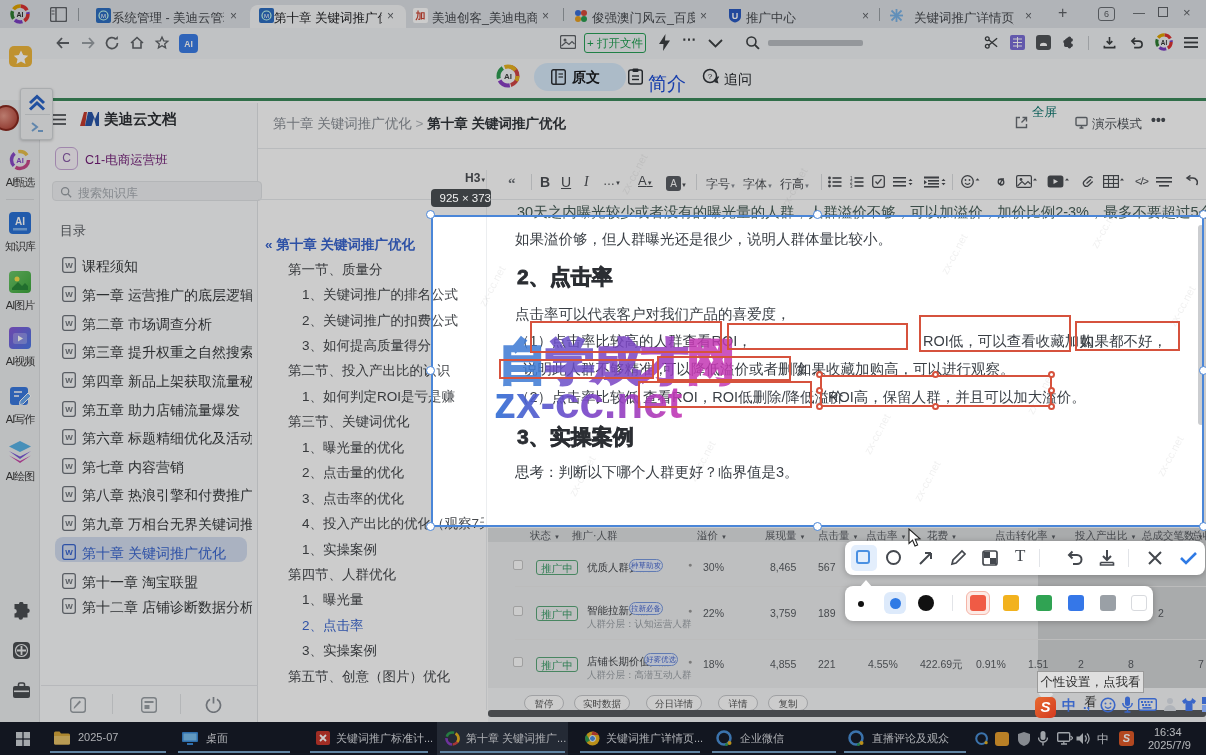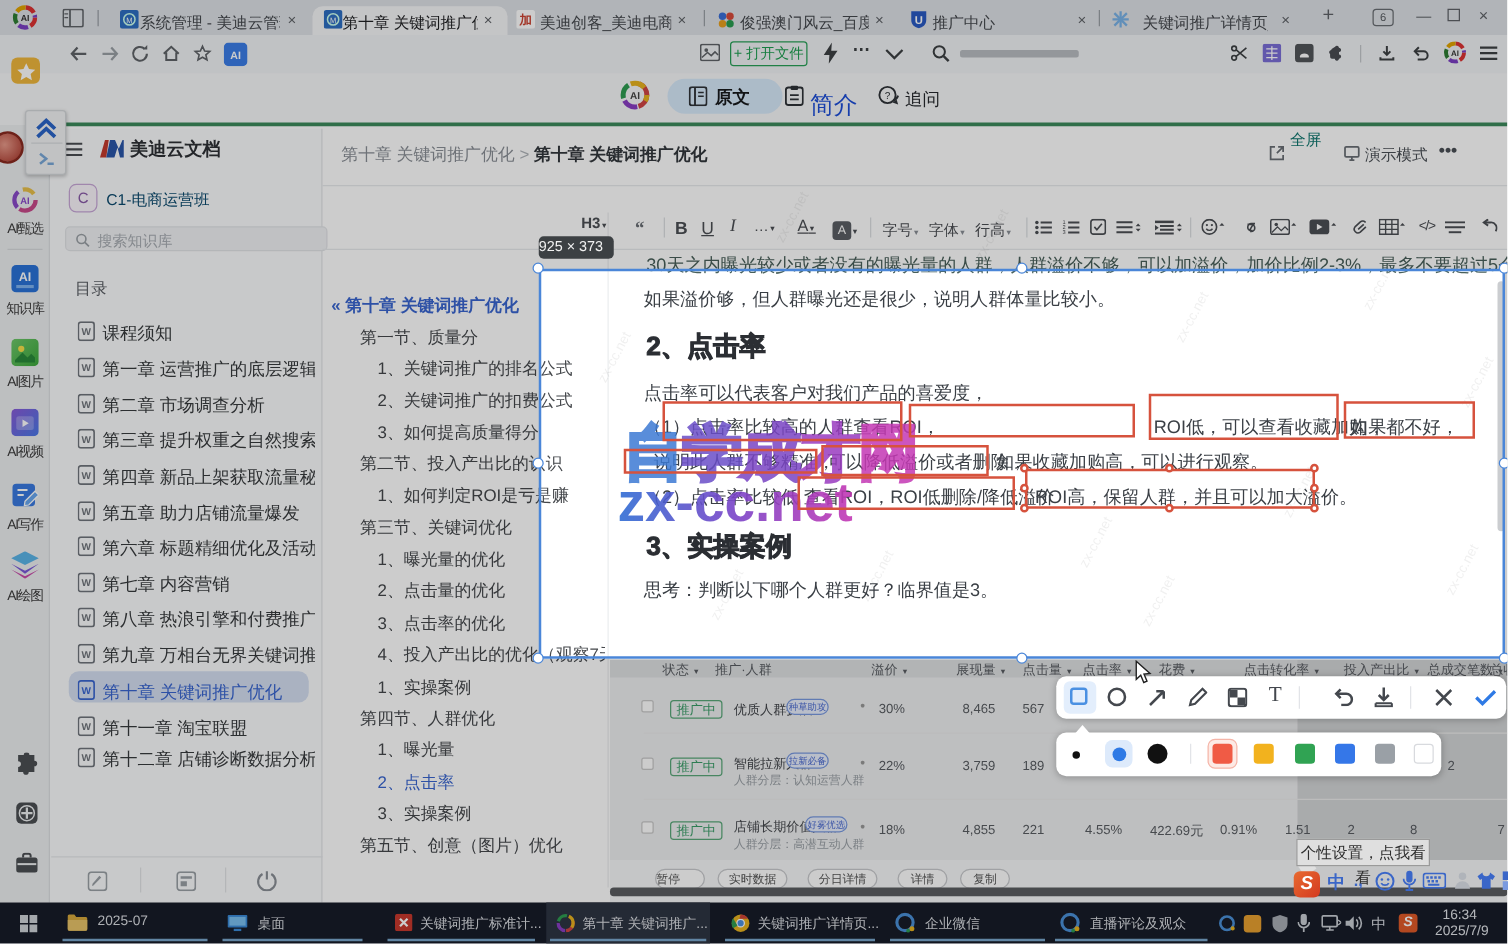--- a/index.html
+++ b/index.html
@@ -32,21 +32,21 @@
 .redrect{position:absolute;border:2px solid #d6523d;z-index:60;}
 .hdl{position:absolute;width:7px;height:7px;border:2px solid #d6523d;background:#fff;border-radius:50%;z-index:62;}
 .bhdl{position:absolute;width:9px;height:9px;border:1.5px solid #4a86d8;background:#fff;border-radius:50%;z-index:56;}
 .wm{position:absolute;color:rgba(60,60,60,0.08);font-size:11px;transform:rotate(-62deg);z-index:5;white-space:nowrap;}
 
 .tbi{position:absolute;color:#4c4f54;font-size:13px;white-space:nowrap;}
 
 .tcell{position:absolute;font-size:10.5px;color:#595d62;white-space:nowrap;}
 
 #dim{left:431px;top:215px;width:773px;height:312px;border:2px solid #4a86d8;box-shadow:0 0 0 2000px rgba(0,0,0,0.20);z-index:50;}
-#sizelbl{left:431px;top:189px;width:60px;height:18px;background:#3c4043;color:#f1f1f1;font-size:11.5px;text-align:left;line-height:18px;border-radius:4px;z-index:65;}
+#sizelbl{left:431px;top:189px;width:60px;height:18px;background:#3c4043;color:#f1f1f1;font-size:11.5px;text-align:right;line-height:18px;border-radius:4px;z-index:65;}
 #anntb{left:845px;top:541px;width:360px;height:34px;background:#fff;border-radius:8px;box-shadow:0 1px 6px rgba(0,0,0,0.25);z-index:70;}
 #colbar{left:845px;top:586px;width:308px;height:35px;background:#fff;border-radius:8px;box-shadow:0 1px 6px rgba(0,0,0,0.25);z-index:70;}
 #tooltip{left:1037px;top:671px;width:107px;height:22px;background:#dfdfdf;border:1px solid #9a9a9a;color:#2d2d2d;font-size:12.5px;text-align:center;line-height:20px;z-index:70;}
 #sogou{left:1030px;top:695px;width:176px;height:22px;z-index:70;}
 
 #taskbar{left:0;top:722px;width:1206px;height:33px;background:#171c28;z-index:40;}
 .tbtxt{position:absolute;top:9px;font-size:11px;color:#dadde2;white-space:nowrap;}
 .tbul{position:absolute;top:29px;height:2px;background:#7aa7cc;}
 </style></head>
 <body>
@@ -355,21 +355,21 @@
           <line x1="0" y1="6.5" x2="15" y2="6.5"></line>
           <line x1="0" y1="11" x2="15" y2="11"></line>
         </g>
       </svg>
  <svg class="ic" style="left:39px;top:7px" width="21" height="18" viewBox="0 0 21 18">
         <path d="M1 16 L5 2 h3 L6 16 Z" fill="#c43a2e"></path>
         <path d="M6 16 L9 2 h4 l3 7 3-7 h1 v14 h-3 L15 8 l-2.5 8 Z" fill="#2a55a8"></path>
       </svg>
  <div class="ic" style="left:64px;top:7px;font-size:14.5px;color:#2d3035;font-weight:bold">美迪云文档</div>
  <div class="ic" style="left:15px;top:44px;width:23px;height:23px;border:1.5px solid #c8a8d8;border-radius:6px;color:#8a5aa8;font-size:12px;text-align:center;line-height:21px;background:#faf6fc">C</div>
- <div class="ic" style="left:45px;top:49px;font-size:12.5px;color:#0c4a6e">C1-电商运营班</div>
+ <div class="ic" style="left:45px;top:49px;font-size:12.5px;color:#701a75">C1-电商运营班</div>
  <div class="ic" style="left:12px;top:78px;width:210px;height:20px;background:#f1f2f4;border:1px solid #e2e4e7;border-radius:4px">
   <svg class="ic" style="left:7px;top:4px" width="12" height="12" viewBox="0 0 14 14">
           <circle cx="6" cy="6" r="4.2" fill="none" stroke="#9aa0a6" stroke-width="1.5"></circle>
           <line x1="9.2" y1="9.2" x2="13" y2="13" stroke="#9aa0a6" stroke-width="1.6"></line>
         </svg>
   <div class="ic" style="left:25px;top:3px;font-size:12px;color:#a8adb3">搜索知识库</div>
  </div>
  <div class="ic" style="left:20px;top:119px;font-size:13px;color:#5a5e64">目录</div>
 </div>
 
@@ -718,21 +718,21 @@
 <div class="tcell" style="left:818px;top:658px">221</div>
 <div class="tcell" style="left:868px;top:658px">4.55%</div>
 <div class="tcell" style="left:920px;top:658px">422.69元</div>
 <div class="tcell" style="left:976px;top:658px">0.91%</div>
 <div class="tcell" style="left:1028px;top:658px">1.51</div>
 <div class="tcell" style="left:1078px;top:658px">2</div>
 <div class="tcell" style="left:1128px;top:658px">8</div>
 <div class="tcell" style="left:1198px;top:658px">7</div>
 <div class="ab" style="left:488px;top:688px;width:718px;height:34px;background:#f7f8f9"></div>
 
-<div class="ab" style="left:524px;top:695px;width:40px;height:16px;border:1px solid #c8cacd;border-radius:8px;background:#fff;font-size:9.5px;color:#555;line-height:15px">暂停</div>
+<div class="ab" style="left:524px;top:695px;width:40px;height:16px;border:1px solid #c8cacd;border-radius:8px;background:#fff;font-size:9.5px;color:#555;text-align:center;line-height:15px">暂停</div>
 <div class="ab" style="left:574px;top:695px;width:56px;height:16px;border:1px solid #c8cacd;border-radius:8px;background:#fff;font-size:9.5px;color:#555;text-align:center;line-height:15px">实时数据</div>
 <div class="ab" style="left:646px;top:695px;width:56px;height:16px;border:1px solid #c8cacd;border-radius:8px;background:#fff;font-size:9.5px;color:#555;text-align:center;line-height:15px">分日详情</div>
 <div class="ab" style="left:718px;top:695px;width:40px;height:16px;border:1px solid #c8cacd;border-radius:8px;background:#fff;font-size:9.5px;color:#555;text-align:center;line-height:15px">详情</div>
 <div class="ab" style="left:768px;top:695px;width:40px;height:16px;border:1px solid #c8cacd;border-radius:8px;background:#fff;font-size:9.5px;color:#555;text-align:center;line-height:15px">复制</div>
 <div class="ab" style="left:488px;top:710px;width:718px;height:7px;background:#5a5d61;border-radius:3px"></div>
 
 <div class="ab" id="taskbar">
  <svg class="ic" style="left:16px;top:10px" width="14" height="14" viewBox="0 0 14 14">
         <g fill="#cdd2d8">
           <rect x="0" y="0" width="6.4" height="6.4"></rect>

